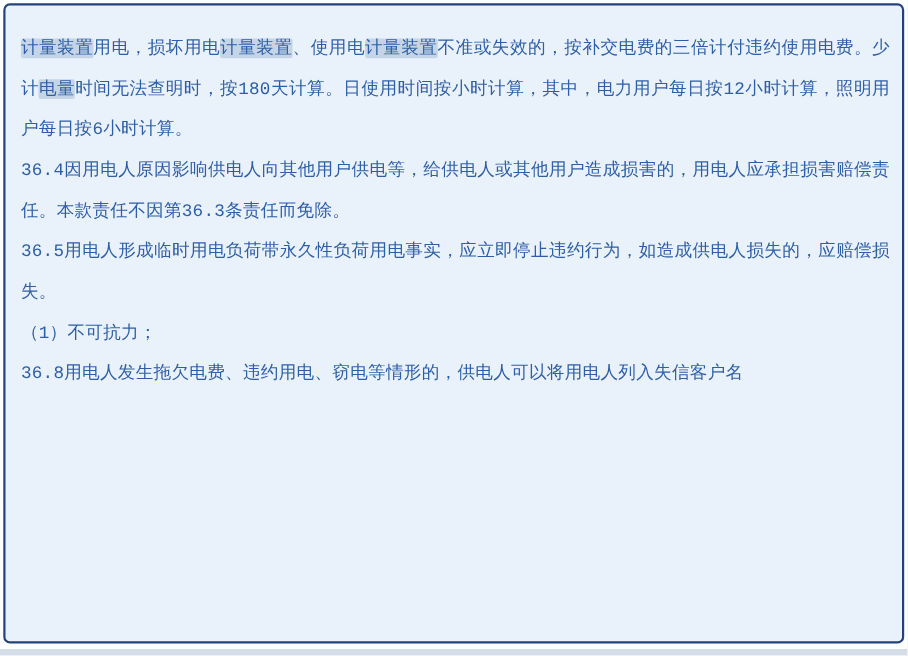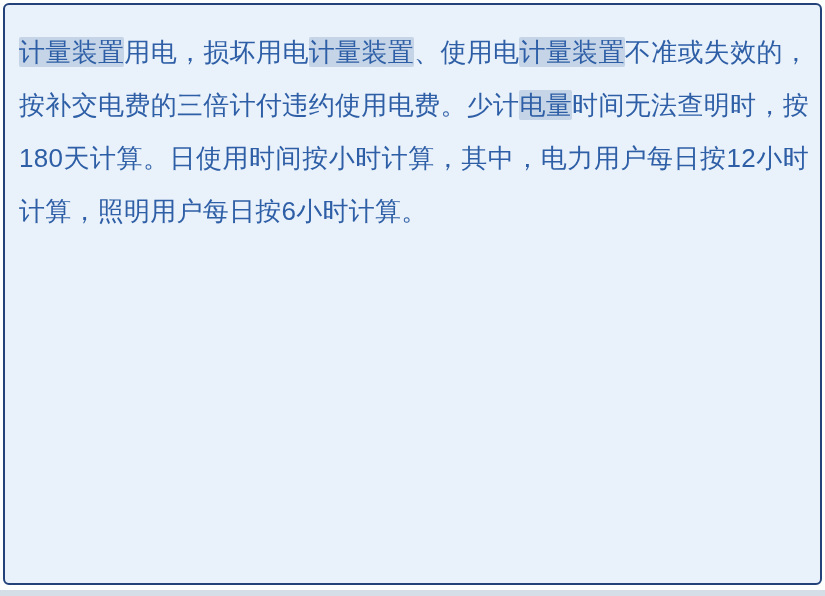--- a/index.html
+++ b/index.html
@@ -18,41 +18,46 @@
     position: absolute;
     top: 3px; left: 3px; right: 3px; bottom: 11px;
     border: 2px solid var(--border-color, #24427a);
     border-radius: 6px;
     background: var(--page-bg, #e9f1fa);
     padding: 21px 11px 0 14px;
     overflow: hidden;
   }
   .doc {
     color: var(--text-color, #2e5fa6);
-    font-size: 26px;
-    line-height: 53px;
+    font-size: 16px;
+    line-height: 37px;
     letter-spacing: 0.25px;
     text-align: justify;
     text-justify: inter-ideograph;
+    font-family: Liberation Mono, monospace;
   }
   .doc p { margin: 0; }
   .hl {
     background: var(--highlight-color, rgba(145,170,200,0.35));
     border-radius: 2px;
   }
   .bottom-strip {
     position: absolute;
     left: 0; right: 0; bottom: 0;
     height: 6px;
     background: #d5dde7;
   }
 </style>
 </head>
 <body>
 
 <div class="viewport">
   <div class="card">
     <div class="doc" id="doc-body">
         <p><span class="hl">计量装置</span><span>用电，损坏用电</span><span class="hl">计量装置</span><span>、使用电</span><span class="hl">计量装置</span><span>不准或失效的，按补交电费的三倍计付违约使用电费。少计</span><span class="hl">电量</span><span>时间无法查明时，按180天计算。日使用时间按小时计算，其中，电力用户每日按12小时计算，照明用户每日按6小时计算。</span></p>
+        <p><span>36.4因用电人原因影响供电人向其他用户供电等，给供电人或其他用户造成损害的，用电人应承担损害赔偿责任。本款责任不因第36.3条责任而免除。</span></p>
+        <p><span>36.5用电人形成临时用电负荷带永久性负荷用电事实，应立即停止违约行为，如造成供电人损失的，应赔偿损失。</span></p>
+        <p><span>（1）不可抗力；</span></p>
+        <p><span>36.8用电人发生拖欠电费、违约用电、窃电等情形的，供电人可以将用电人列入失信客户名</span></p>
       </div>
   </div>
   <div class="bottom-strip"></div>
 </div>
 
 </body></html>

